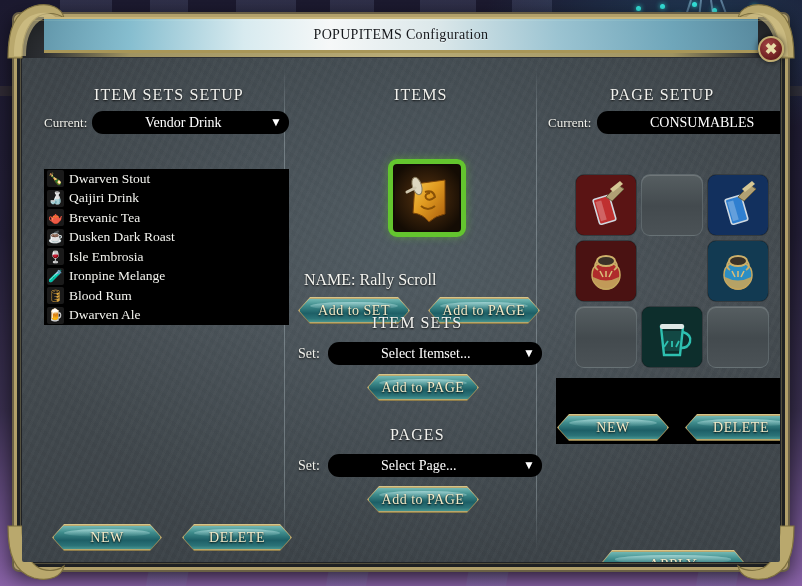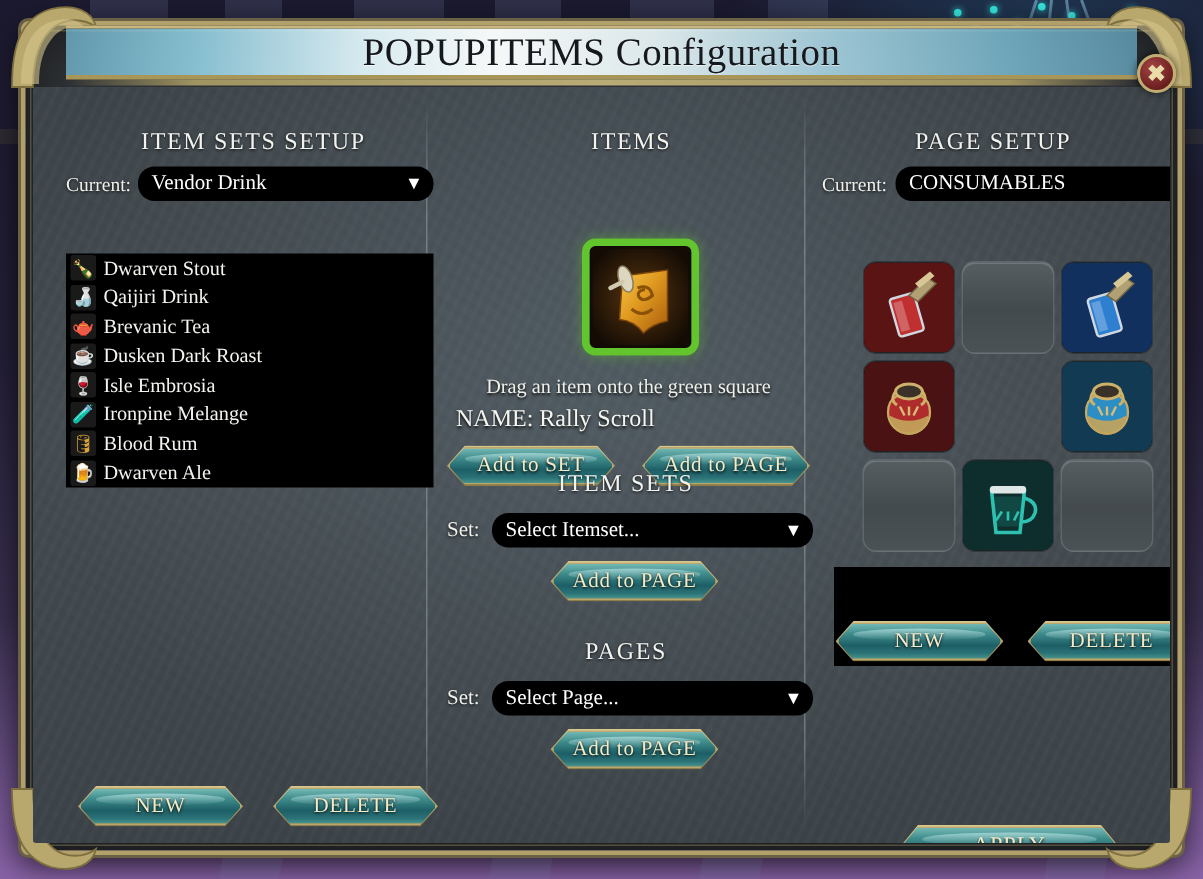--- a/index.html
+++ b/index.html
@@ -80,21 +80,21 @@
     border-top: 2px solid #c8b67c;
     border-bottom: 3px solid #a89658;
     display: flex; align-items: center; justify-content: center;
   }
   #titlebar::after {
     content: ""; position: absolute; left: 0; right: 0; bottom: -7px; height: 4px;
     background: linear-gradient(90deg, transparent, rgba(180,165,105,.85) 12%, rgba(200,185,125,.9) 50%, rgba(180,165,105,.85) 88%, transparent);
   }
   #title-text {
     position: relative; z-index: 3;
-    font-size: 26px; color: #15181c; letter-spacing: .3px;
+    font-size: 14px; color: #15181c; letter-spacing: .3px;
     text-shadow: 0 1px 0 rgba(255,255,255,.55);
     white-space: nowrap;
   }
   #close-btn {
     position: absolute; right: 4px; top: 22px;
     width: 26px; height: 26px; border-radius: 50%;
     background: radial-gradient(circle at 38% 32%, #a34444, #6b1f1f 70%, #4a1414);
     border: 2px solid #c0ad72;
     display: flex; align-items: center; justify-content: center;
     color: #e8dda8; font-size: 15px; font-weight: bold;
@@ -139,21 +139,21 @@
     text-shadow: 0 1px 2px rgba(0,0,0,.9);
   }
   .dropdown {
     position: absolute; height: 23px;
     background: #000; border-radius: 11px;
     display: flex; align-items: center;
     cursor: pointer;
   }
   .dropdown .dd-text {
     flex: 1; padding-left: 9px;
-    font-size: 14px; color: #fff; white-space: nowrap; overflow: hidden;
+    font-size: 14px; color: #fff; white-space: nowrap; overflow: hidden; margin-left: 44px;
   }
   .dropdown .dd-arrow {
     width: 26px; text-align: center;
     font-size: 12px; color: #fff;
   }
 
   
   #item-list {
     position: absolute; left: 22px; top: 111px;
     width: 245px; height: 156px;
@@ -423,21 +423,20 @@
         </defs>
         <rect width="64" height="64" fill="url(#scrollglow)"></rect>
         <path d="M20 18 L50 14 L50 48 Q40 50 34 56 Q28 48 18 47 Z" fill="url(#scrollg)" stroke="#7a4408" stroke-width="1"></path>
         <path d="M30 26 q8 -3 10 5 q-6 5 -9 1 q-2 -4 4 -5" fill="none" stroke="#8a5206" stroke-width="2"></path>
         <path d="M26 40 q7 6 14 0" fill="none" stroke="#8a5206" stroke-width="2"></path>
         <ellipse cx="22" cy="20" rx="4.5" ry="9" transform="rotate(-18 22 20)" fill="#ded7c0" stroke="#8a7d5e" stroke-width="1"></ellipse>
         <path d="M12 26 L20 22" stroke="#cfc7ae" stroke-width="3" stroke-linecap="round"></path>
       </svg>
     </div>
 
-    <div id="drag-hint">Drag an item onto the green square</div>
     <div id="name-line">NAME: Rally Scroll</div>
 
     <div class="btn-wrap" style="left:276px; top:239px; width:112px; height:27px;">
       <div class="btn" style="position:relative; left:0; top:0; width:110px;">
         <span>Add to SET</span>
       </div>
     </div>
     <div class="btn-wrap" style="left:406px; top:239px; width:112px; height:27px;">
       <div class="btn" style="position:relative; left:0; top:0; width:110px;">
         <span>Add to PAGE</span>

